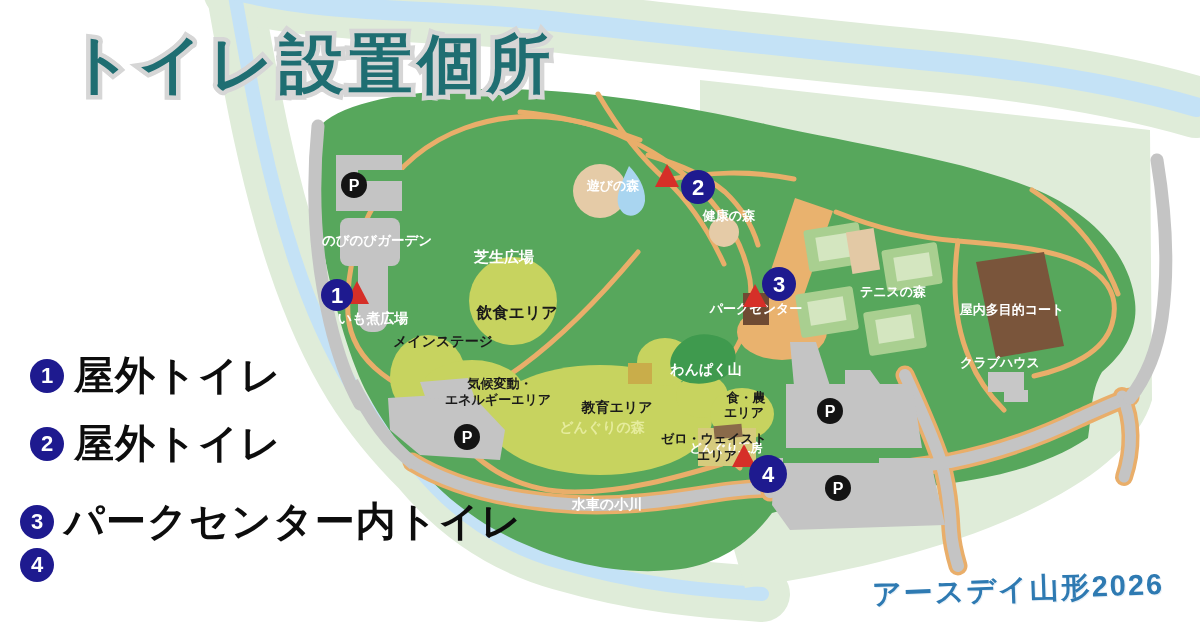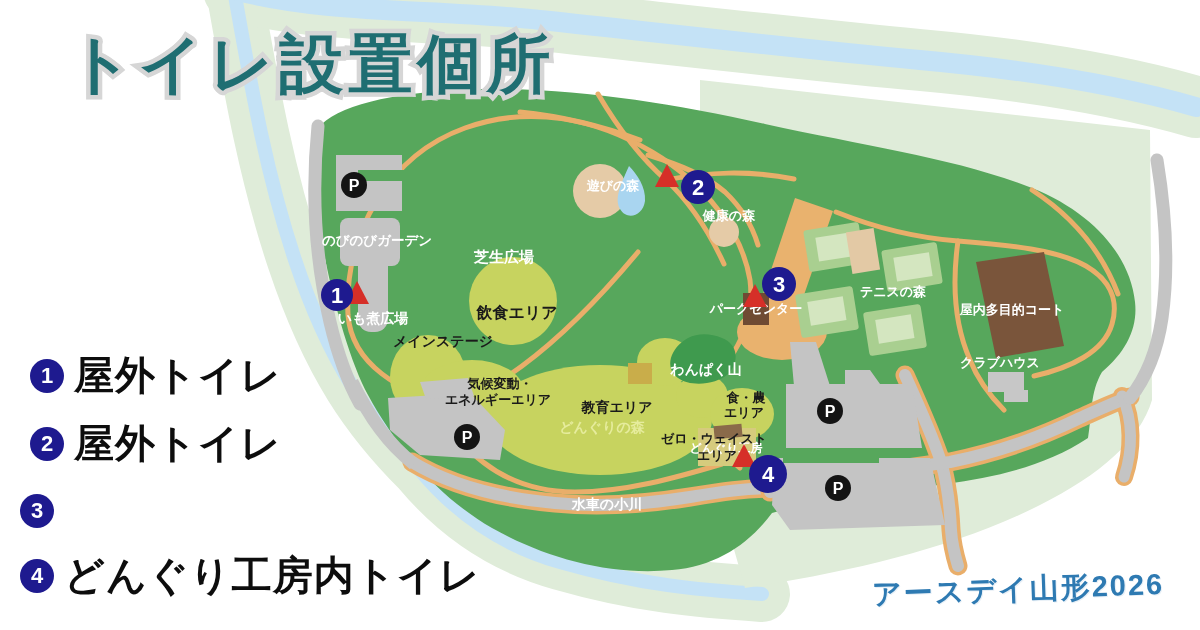--- a/index.html
+++ b/index.html
@@ -251,19 +251,19 @@
 <div class="legend" id="legend-row-1">
   <span class="legend-badge">1</span>
   <span class="legend-label">屋外トイレ</span>
 </div>
 <div class="legend" id="legend-row-2">
   <span class="legend-badge">2</span>
   <span class="legend-label">屋外トイレ</span>
 </div>
 <div class="legend" id="legend-row-3">
   <span class="legend-badge">3</span>
+  <span class="legend-label">パークセンター内トイレ</span>
 </div>
 <div class="legend" id="legend-row-4">
   <span class="legend-badge">4</span>
-  <span class="legend-label">どんぐり工房内トイレ</span>
 </div>
 
 <div class="credit">アースデイ山形2026</div>
 
 </body></html>

